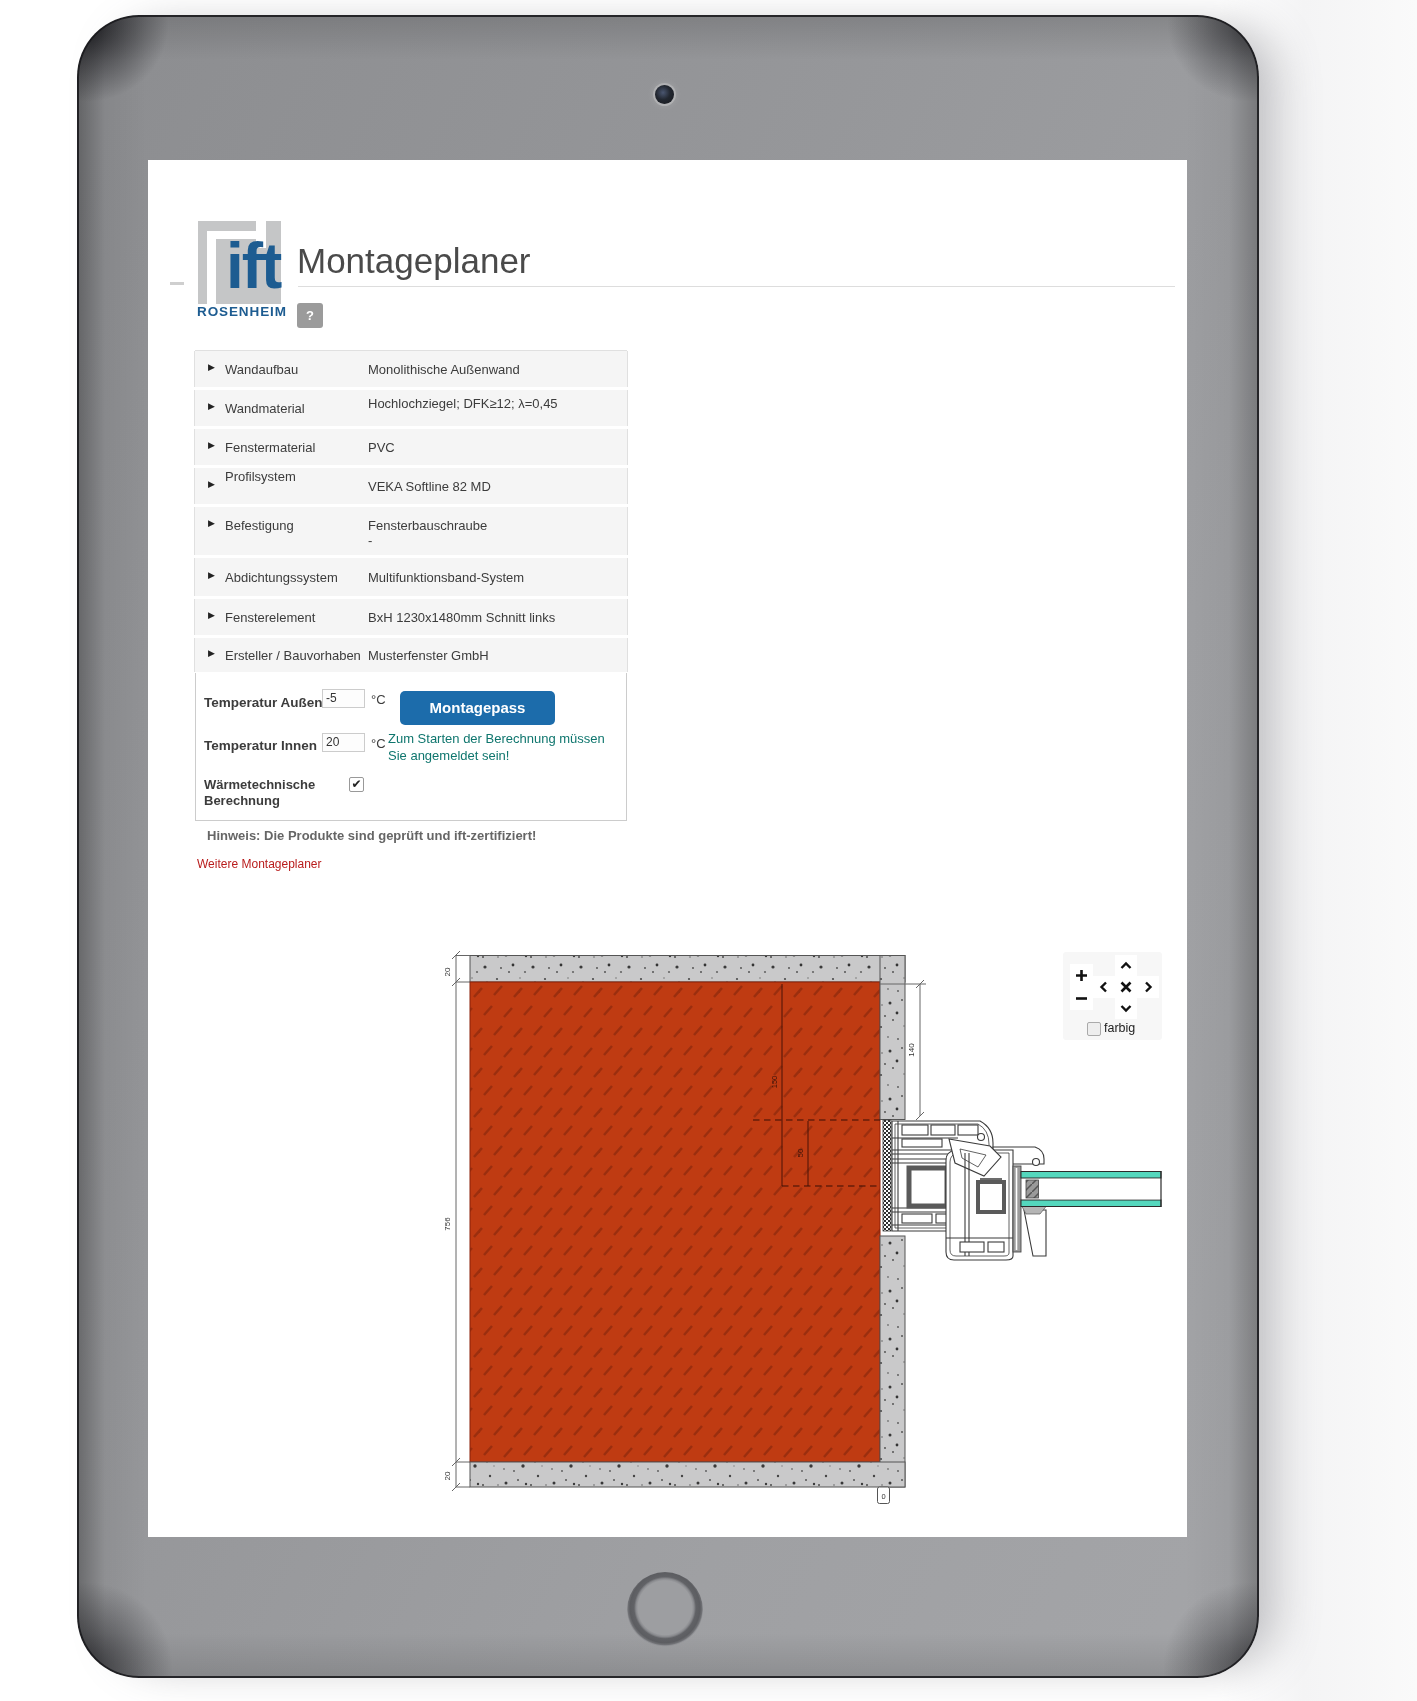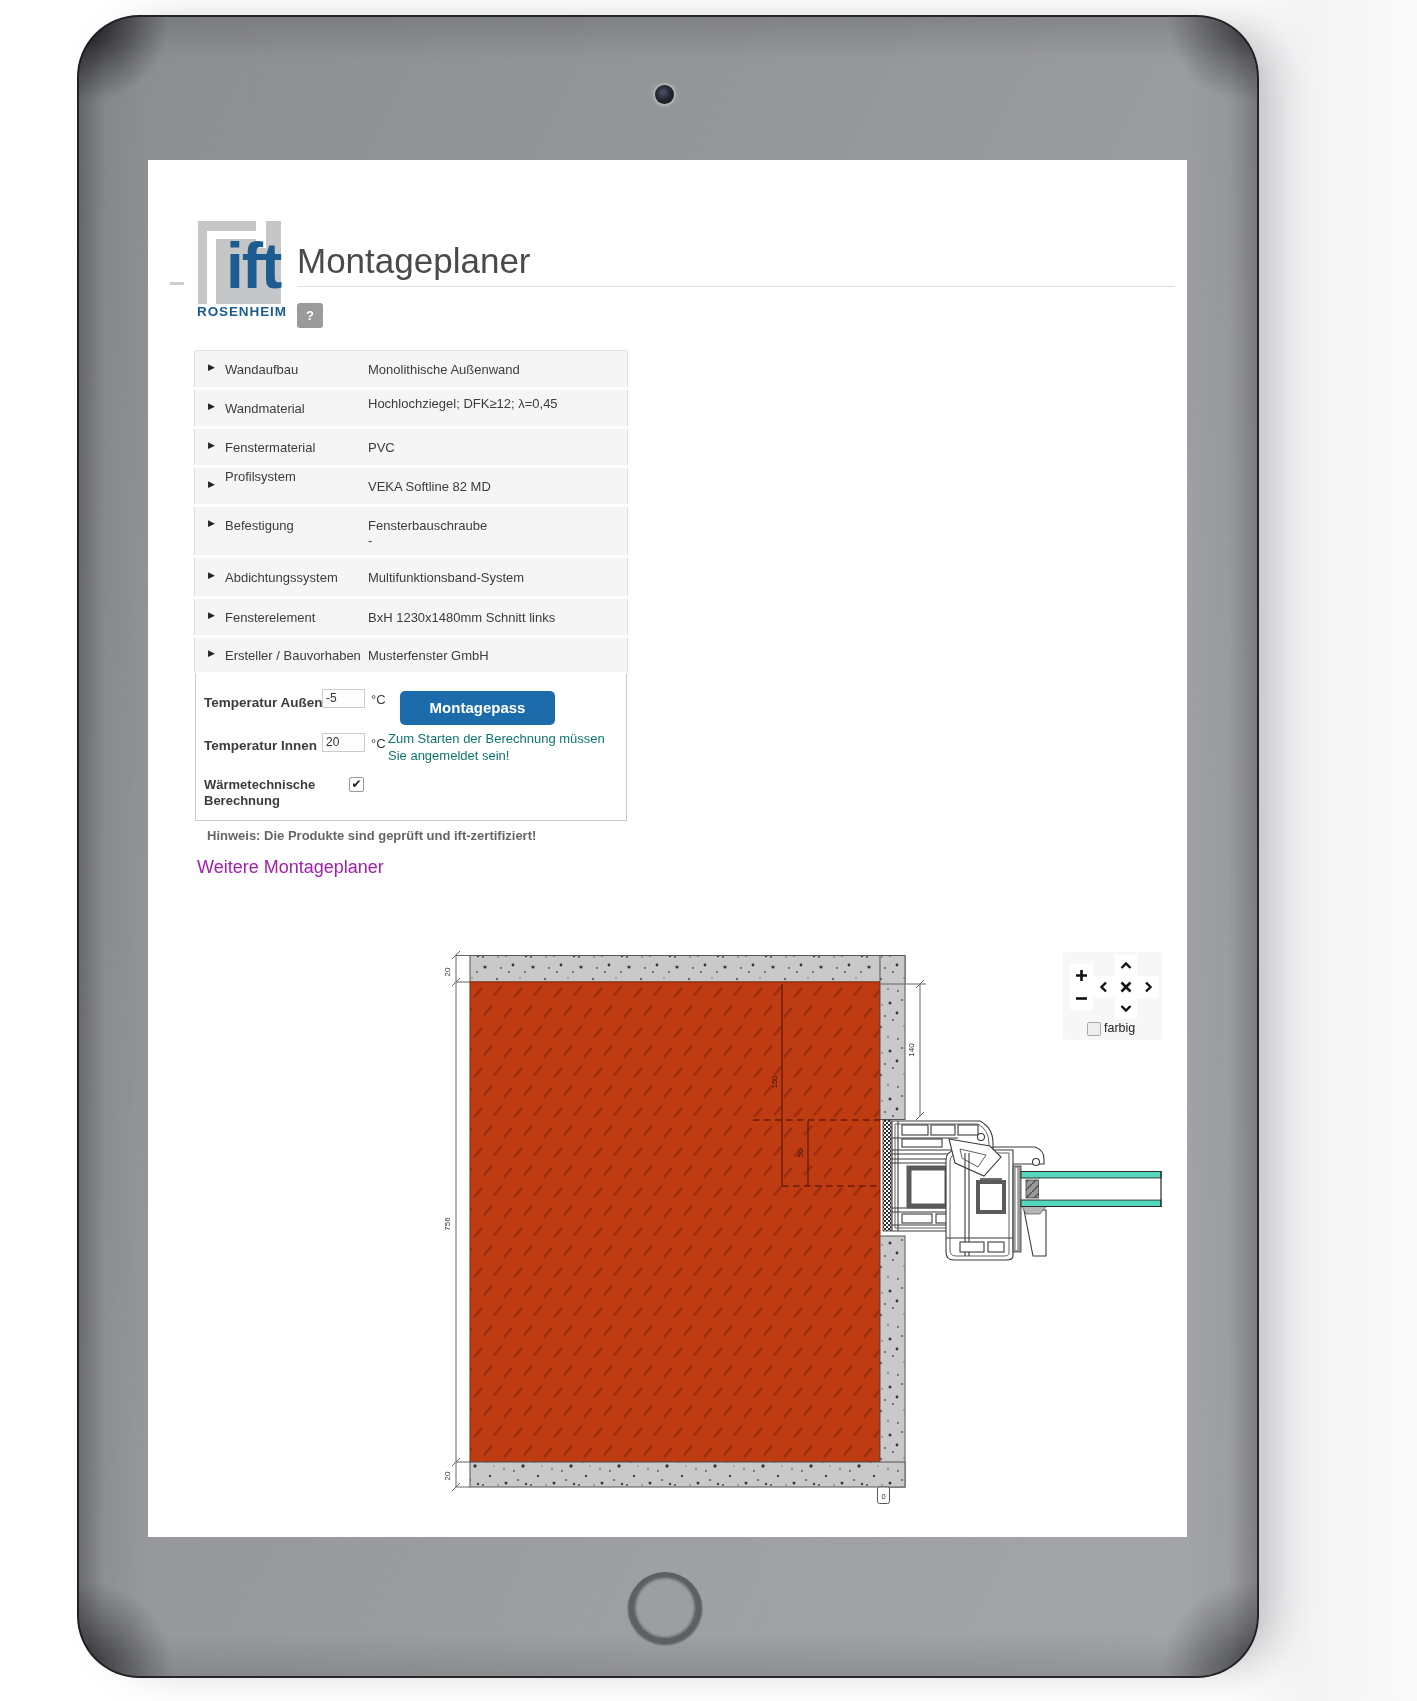--- a/index.html
+++ b/index.html
@@ -125,21 +125,21 @@
 
     <span class="abs" style="left:192px;top:57px;width:220px;font-size:13px;color:#0f766e;line-height:17px;">Zum Starten der Berechnung müssen Sie angemeldet sein!</span>
 
     <span class="abs" style="left:8px;top:104px;width:120px;font-size:13px;font-weight:bold;color:#3c3c3c;line-height:16px;">Wärmetechnische Berechnung</span>
 
     <span class="abs" style="left:153px;top:104px;width:13px;height:13px;border:1px solid #999;border-radius:2px;background:#fff;font-size:12px;line-height:13px;color:#222;text-align:center;">✔</span>
   </div>
 
   <div class="abs" style="left:59px;top:668px;font-size:13px;font-weight:bold;color:#666;">Hinweis: Die Produkte sind geprüft und ift-zertifiziert!</div>
 
-  <div class="abs" style="left:49px;top:697px;font-size:18px;color:#a21caf;text-align:center;">Weitere Montageplaner</div>
+  <div class="abs" style="left:49px;top:697px;font-size:12px;color:#b91c1c;text-align:center;">Weitere Montageplaner</div>
 
 
   <svg class="abs" style="left:282px;top:780px;" width="760" height="580" viewBox="430 940 760 580">
     <defs>
       <pattern id="brick" width="40" height="40" patternUnits="userSpaceOnUse">
         <rect width="40" height="40" fill="#bf3b12"></rect>
         <path d="M4 15 L12 6" stroke="#9b2e0e" stroke-width="2.5" fill="none"></path>
         <path d="M24 17 L32 8" stroke="#9b2e0e" stroke-width="2.5" fill="none"></path>
         <path d="M14 35 L22 26" stroke="#9b2e0e" stroke-width="2.5" fill="none"></path>
         <path d="M34 37 L42 28" stroke="#9b2e0e" stroke-width="2.5" fill="none"></path>

